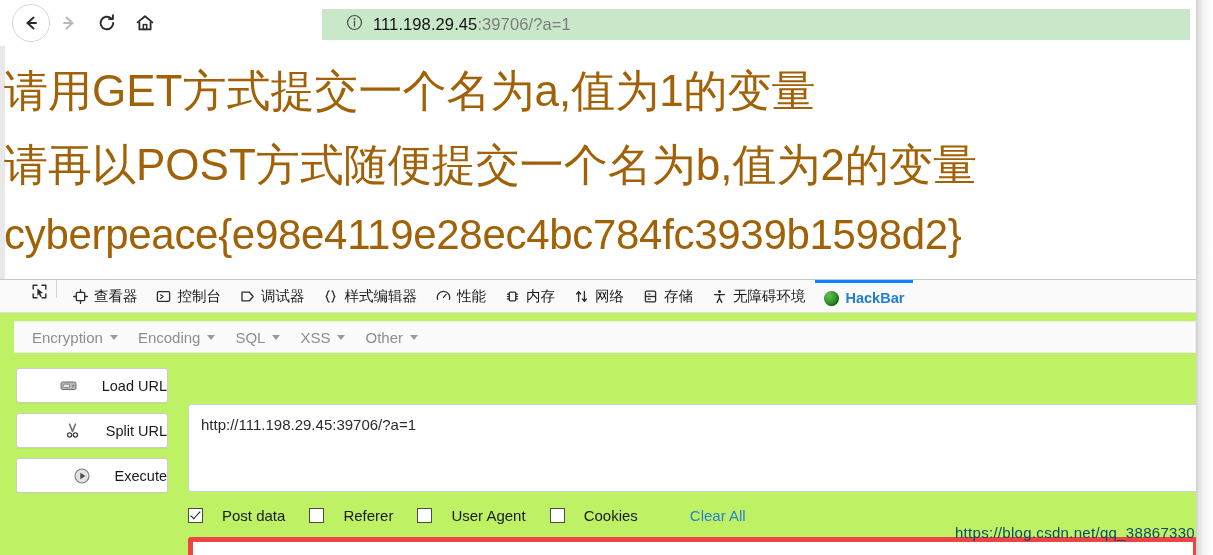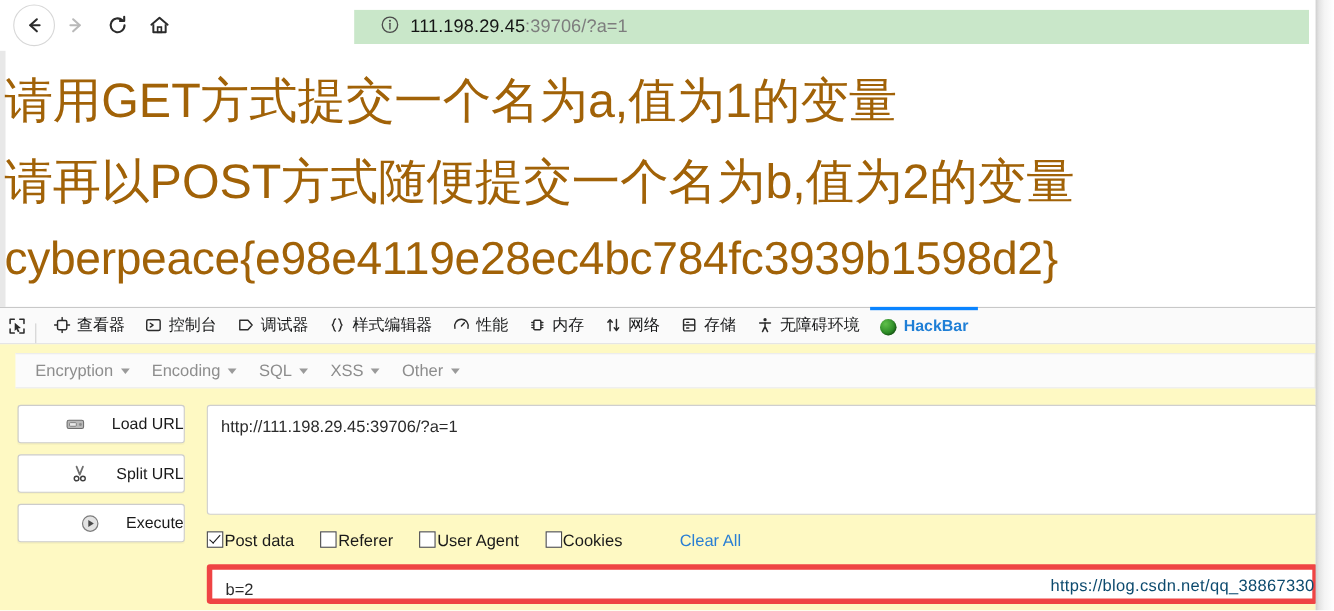--- a/index.html
+++ b/index.html
@@ -101,24 +101,24 @@
     left: 0; top: 279px;
     width: 1196px; height: 276px;
     background: #fafafa;
     border-top: 1px solid #c8c8c8;
     box-sizing: border-box;
   }
   .dt-tabbar {
     position: relative;
     height: 33px;
     display: flex;
-    align-items: flex-end;
+    align-items: flex-start;
     background: #fafafa;
     border-bottom: 1px solid #e0e0e0;
-    padding-left: 2px;
+    padding-left: 26px;
     box-sizing: border-box;
   }
   .dt-picker {
     width: 26px; height: 26px;
     display: flex; align-items: center; justify-content: center;
     flex: 0 0 auto;
   }
   .dt-sep {
     width: 1px; height: 18px;
     background: #d2d2d2;
@@ -157,21 +157,21 @@
     background: radial-gradient(circle at 34% 30%, #5fbf4a 0%, #2f8f28 55%, #176a15 100%);
     box-shadow: inset -1px -1px 2px rgba(0,0,0,0.35);
     display: inline-block;
   }
 
   
   .hb-panel {
     position: relative;
     width: 1196px;
     height: 242px;
-    background: #fef9c3;
+    background: #bef264;
     box-sizing: border-box;
   }
   .hb-menubar {
     position: absolute;
     left: 14px; top: 8px;
     right: 0;
     height: 32px;
     background: #fbfbfb;
     border: 1px solid #ececec;
     border-left: none;
@@ -228,42 +228,44 @@
   .hb-btn .bicon { display: inline-flex; width: 18px; height: 18px; align-items: center; justify-content: center; }
 
   .hb-fields {
     position: absolute;
     left: 188px; top: 7px;
     right: 0;
     top: 7px;
   }
   .hb-textarea {
     width: 1010px;
-    height: 100px;
+    height: 88px;
     border: 1px solid #cfcfcf;
     border-radius: 3px;
     background: #ffffff;
     box-sizing: border-box;
     padding: 11px 10px 0 12px;
     font-size: 15px;
     color: #2b2b2b;
     font-family: "Liberation Sans", sans-serif;
     overflow: hidden;
     white-space: pre;
+    margin-top: 36px;
   }
   .hb-checkrow {
     margin-top: 12px;
     display: flex;
     align-items: center;
     gap: 0px;
     height: 22px;
   }
   .hb-check {
     display: flex;
-    gap: 1px;
+    align-items: center;
+    gap: 19px;
     font-size: 15px;
     color: #1a1a1a;
     margin-right: 24px;
     white-space: nowrap;
   }
   .box {
     width: 13px; height: 13px;
     border: 1px solid #4a4a4a;
     background: #ffffff;
     display: inline-flex;

